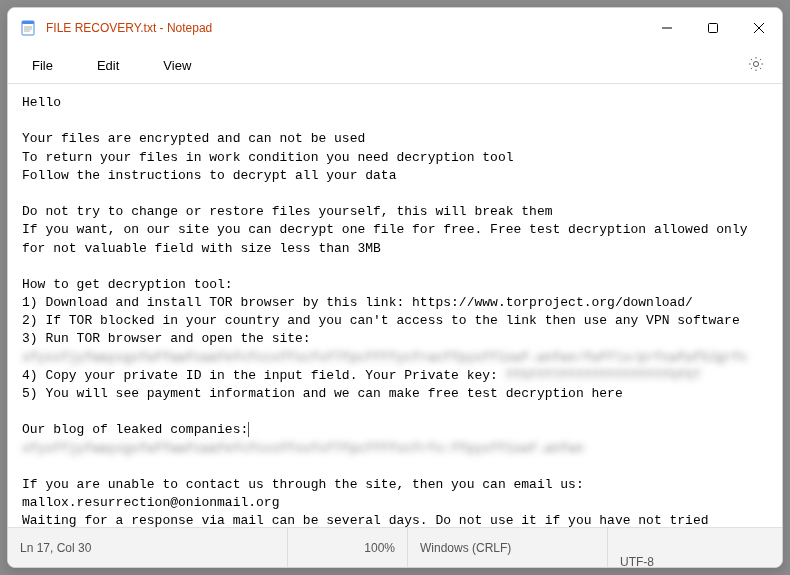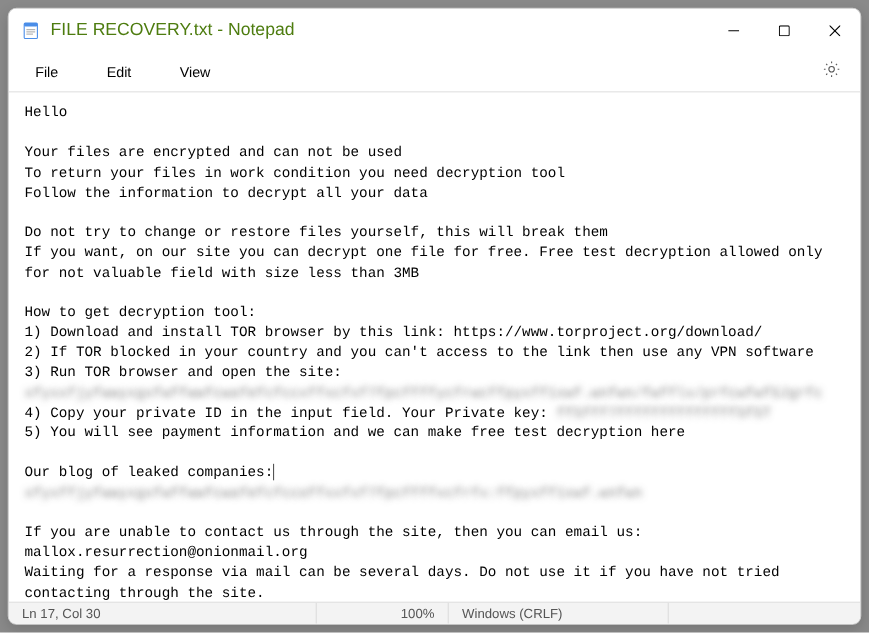--- a/index.html
+++ b/index.html
@@ -31,22 +31,22 @@
     }
     .titlebar-icon {
       width: 16px;
       height: 16px;
       margin-right: 10px;
       display: flex;
       align-items: center;
       justify-content: center;
     }
     .titlebar-title {
-      font-size: 16px;
-      color: #4d7c0f;
+      font-size: 12px;
+      color: #c2410c;
       flex: 1;
     }
     .window-controls {
       display: flex;
       height: 100%;
     }
     .win-btn {
       width: 46px;
       height: 40px;
       display: flex;
@@ -89,21 +89,21 @@
     }
     .content .blurred {
       color: transparent;
       text-shadow: 0 0 6px rgba(80,80,80,0.7);
       user-select: none;
     }
     .cursor-mark {
       border-right: 1px solid #555;
     }
     .statusbar {
-      height: 20px;
+      height: 40px;
       background: #f3f3f3;
       border-top: 1px solid #e0e0e0;
       display: flex;
       align-items: center;
       font-size: 12px;
       color: #555;
     }
     .status-cell {
       padding: 0 12px;
       border-right: 1px solid #ddd;
@@ -176,21 +176,21 @@
         <path d="M8 10.5a2.5 2.5 0 100-5 2.5 2.5 0 000 5z" fill="none" stroke="#555" stroke-width="1"></path>
         <path d="M8 1v1.5M8 13.5V15M15 8h-1.5M2.5 8H1M12.95 3.05l-1.06 1.06M4.11 11.89l-1.06 1.06M12.95 12.95l-1.06-1.06M4.11 4.11L3.05 3.05" stroke="#555" stroke-width="1" fill="none"></path>
       </svg>
     </div>
   </div>
 
   <div class="content"><span>Hello</span>
 <span></span>
 <span>Your files are encrypted and can not be used</span>
 <span>To return your files in work condition you need decryption tool</span>
-<span>Follow the information to decrypt all your data</span>
+<span>Follow the instructions to decrypt all your data</span>
 <span></span>
 <span>Do not try to change or restore files yourself, this will break them</span>
 <span>If you want, on our site you can decrypt one file for free. Free test decryption allowed only for not valuable field with size less than 3MB</span>
 <span></span>
 <span>How to get decryption tool:</span>
 <span>1) Download and install TOR browser by this link: https://www.torproject.org/download/</span>
 <span>2) If TOR blocked in your country and you can't access to the link then use any VPN software</span>
 <span>3) Run TOR browser and open the site:</span>
 <span class="blurred">xfyxxfjyfwwyxgxfwffwwfcwafefcfccxffxcfxf7fpcffffycfrwcffpyxff1xwf.wnfwn/fwfflx/prfcwfwfSJgrfc</span>
 <span>4) Copy your private ID in the input field. Your Private key: </span><span class="blurred">ffSfff7ffffffffffffffSfST</span>

